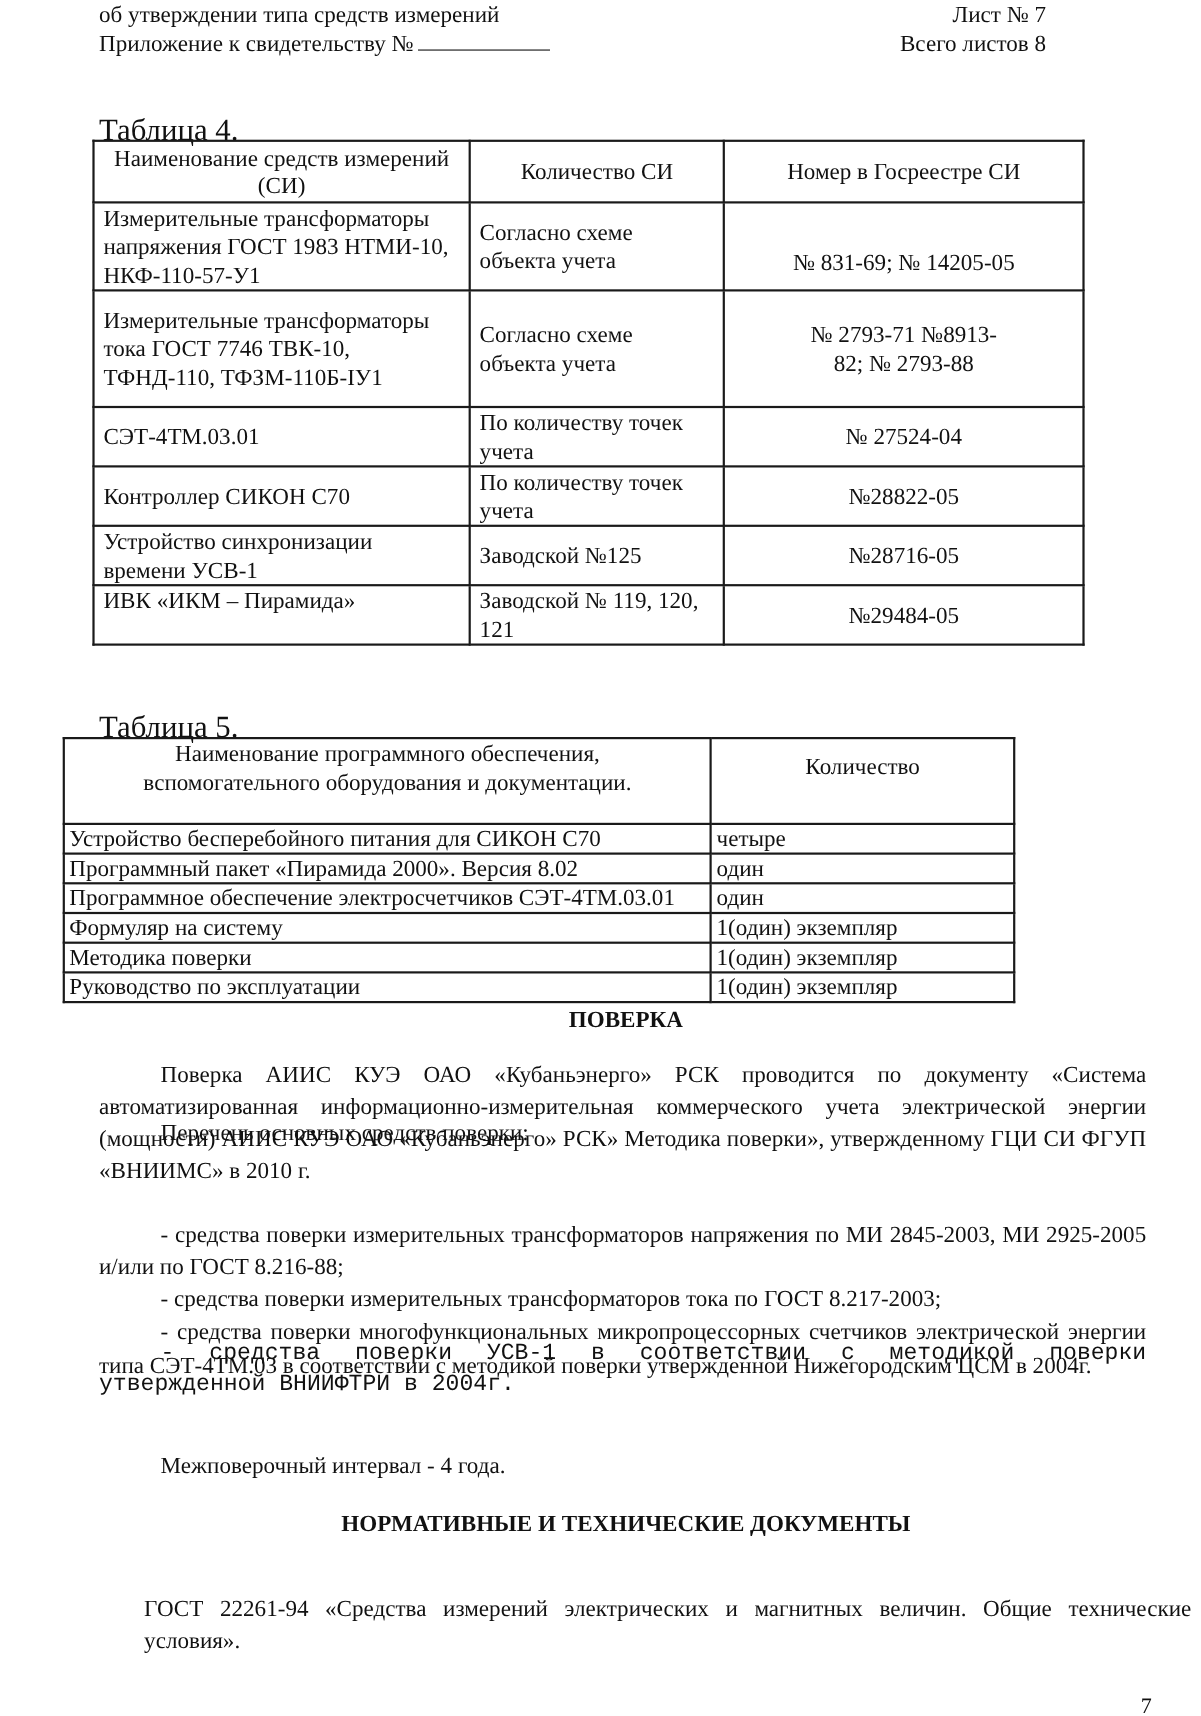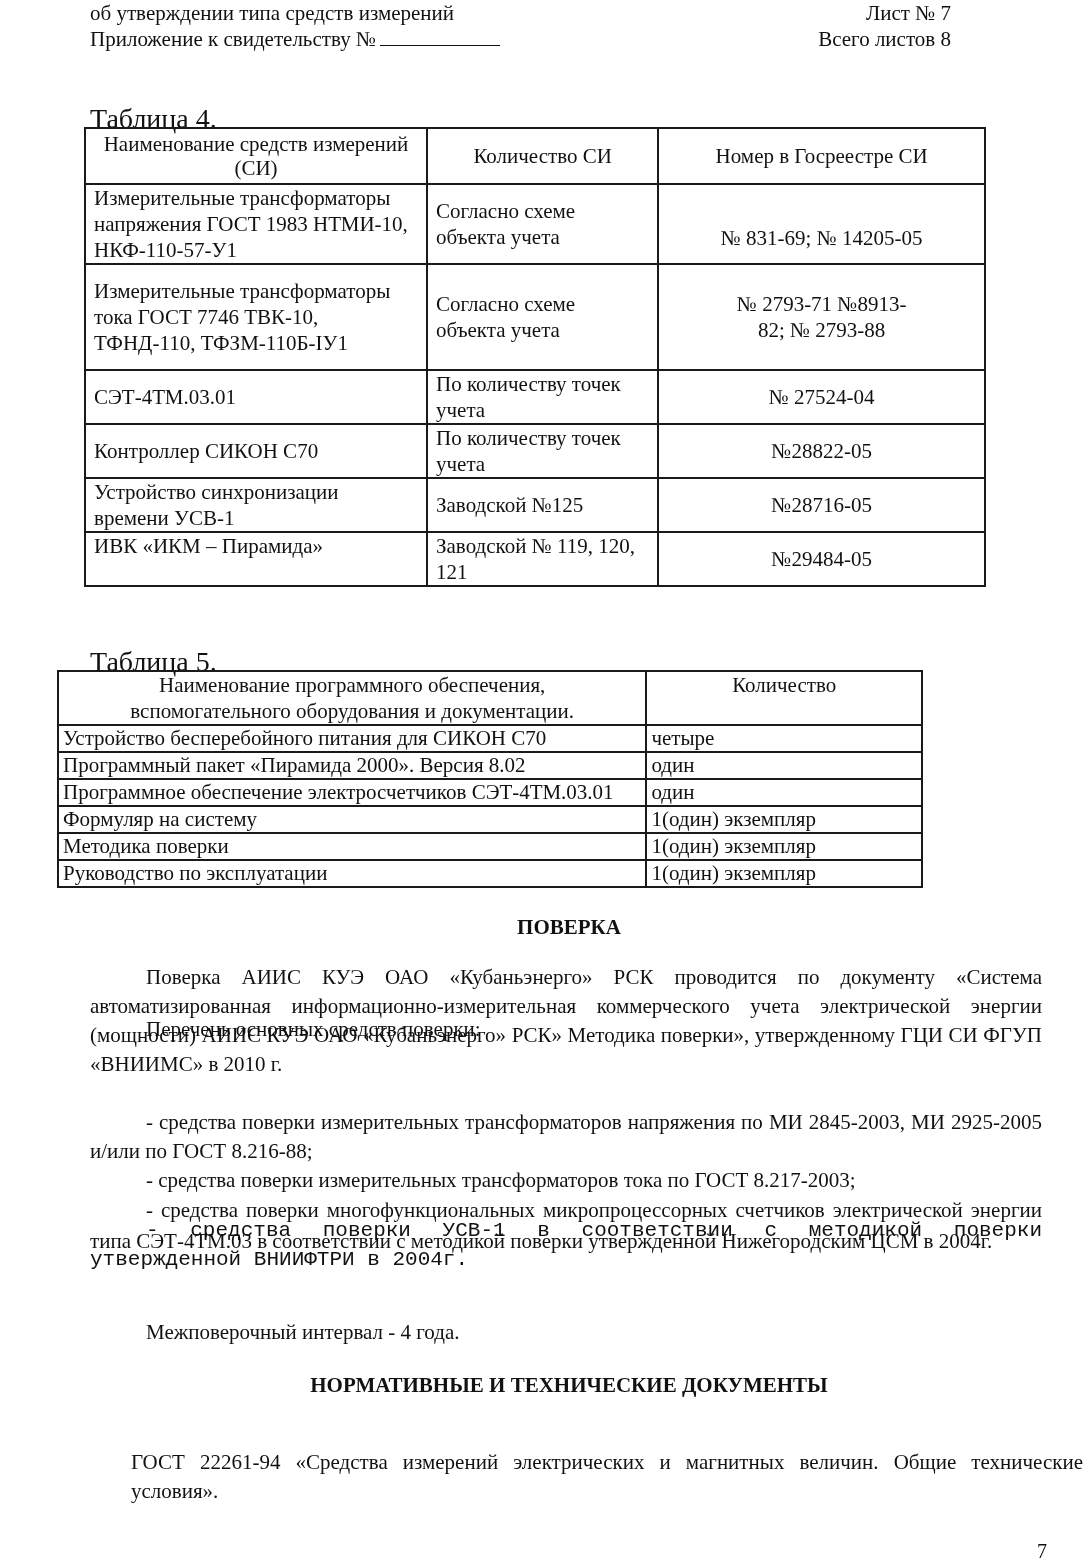--- a/index.html
+++ b/index.html
@@ -14,21 +14,21 @@
   .hdr-right { right: 141px; top: 0px; text-align: right; }
   .caption { left: 90px; font-size: 28px; }
   table { border-collapse: collapse; position: absolute; }
   td, th { border: 2px solid #1a1a1a; font-weight: normal; vertical-align: middle; }
   #t4 { left: 48px; top: 127px; width: 902px; margin-left: 36px; }
   #t4 th { text-align: center; padding: 0 8px; height: 54px; line-height: 24px; }
   #t4 td { padding: 0 8px; line-height: 26px; }
   #t4 td.c3 { text-align: center; }
   #t4 col.c1 { width: 383px; } #t4 col.c2 { width: 257px; } #t4 col.c3 { width: 354px; }
   #t5 { left: 57px; top: 670px; width: 866px; }
-  #t5 th { text-align: center; padding: 0 6px; line-height: 26px; vertical-align: top; height: 52px; }
+  #t5 th { text-align: center; padding: 12px 6px; line-height: 26px; vertical-align: top; height: 52px; }
   #t5 td { padding: 0 4px; height: 25px; line-height: 25px; }
   #t5 col.c1 { width: 673px; } #t5 col.c2 { width: 312px; }
   .section-title { left: 0; width: 1138px; text-align: center; font-weight: bold; font-size: 21px; }
   .para { left: 90px; width: 952px; text-align: justify; line-height: 29px; }
   .para .ind { display: inline-block; width: 56px; }
   .page-num { right: 45px; top: 1538px; font-size: 20px; }
   .blank { display: inline-block; width: 120px; border-bottom: 1px solid #111; height: 18px; vertical-align: baseline; margin-left: 4px; }
 </style>
 </head>
 <body>

